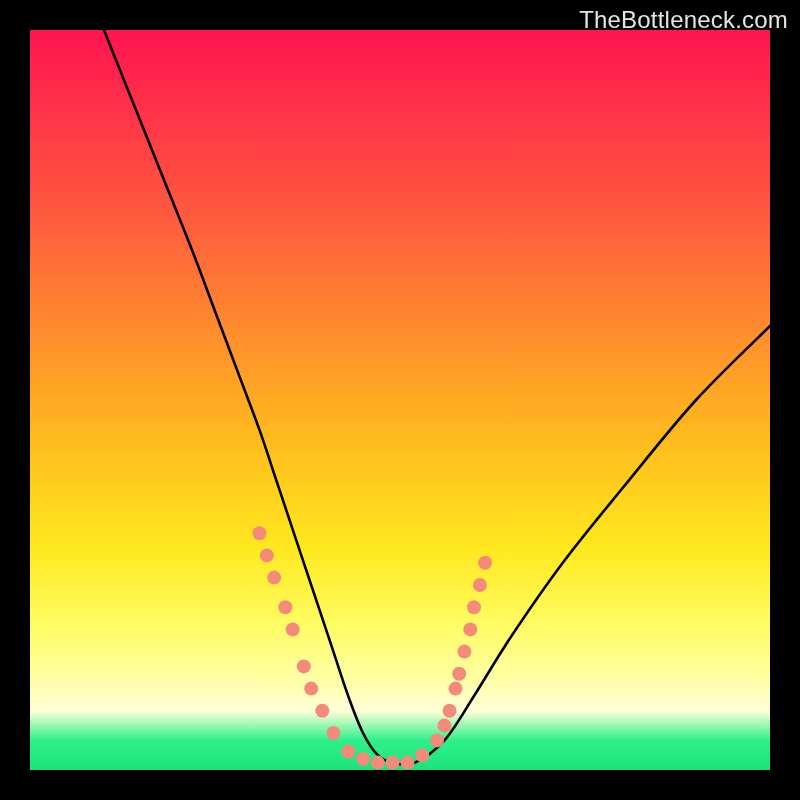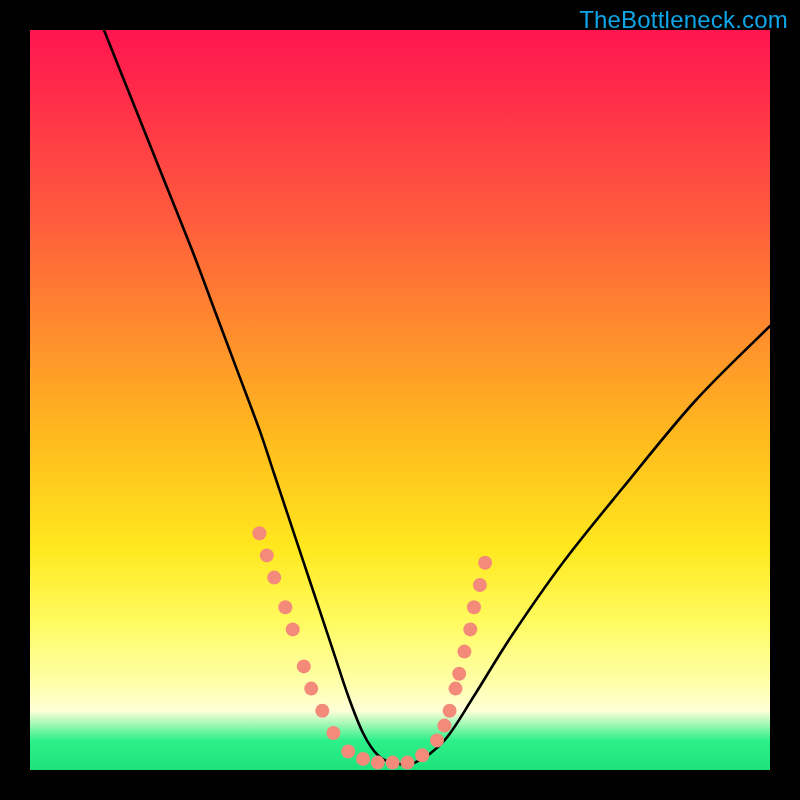--- a/index.html
+++ b/index.html
@@ -37,21 +37,21 @@
       #ffffa8 88%,
       #ffffd8 92%,
       #2ef08a 96%,
       #1de27a 100%
     );
   }
   .watermark {
     position: absolute;
     top: 6px;
     right: 12px;
-    color: #0ea5e9;
+    color: #e5e5e5;
     font-size: 24px;
     font-weight: 500;
     letter-spacing: 0.2px;
     user-select: none;
   }
   svg.curve {
     position: absolute;
     left: 0;
     top: 0;
     width: 740px;

